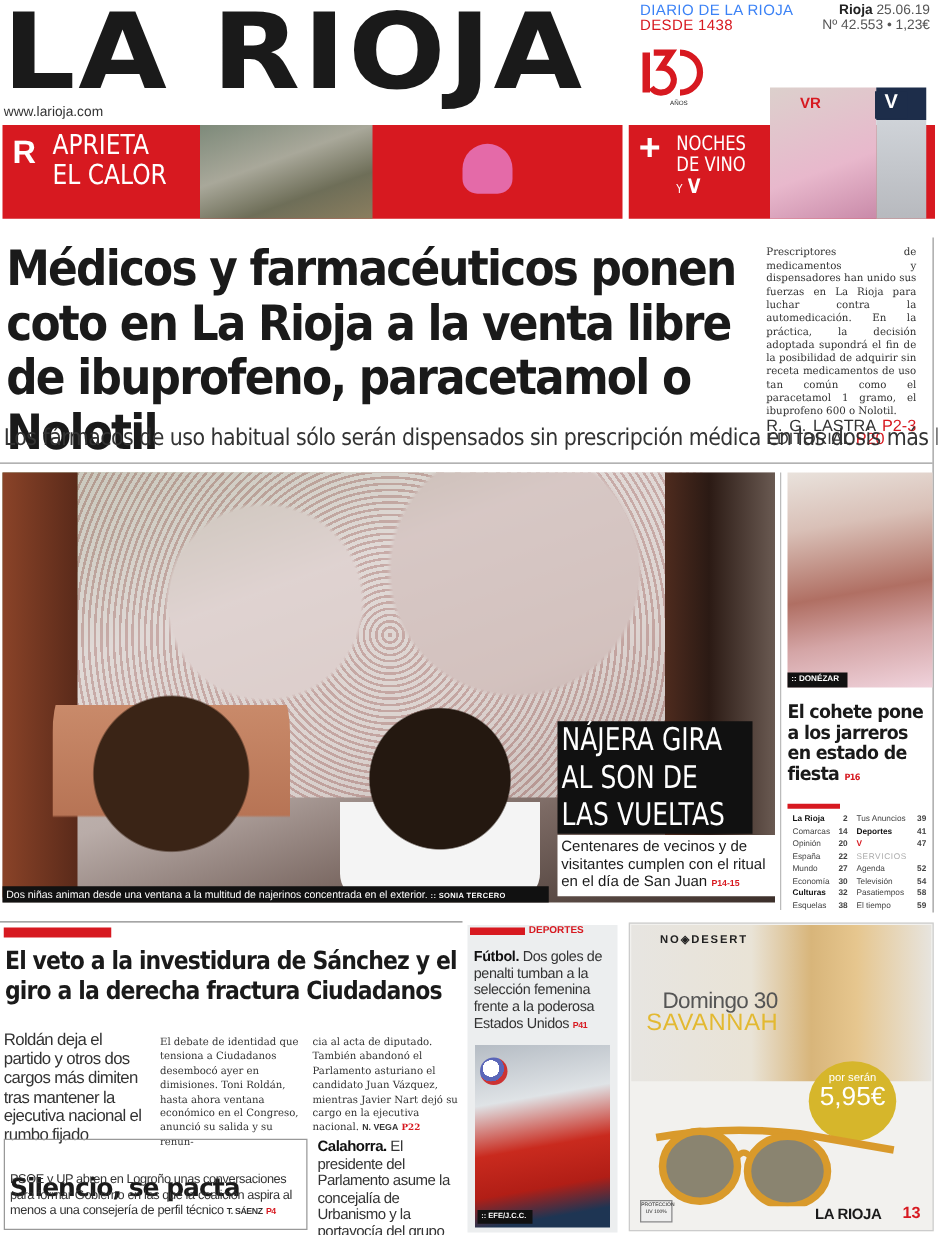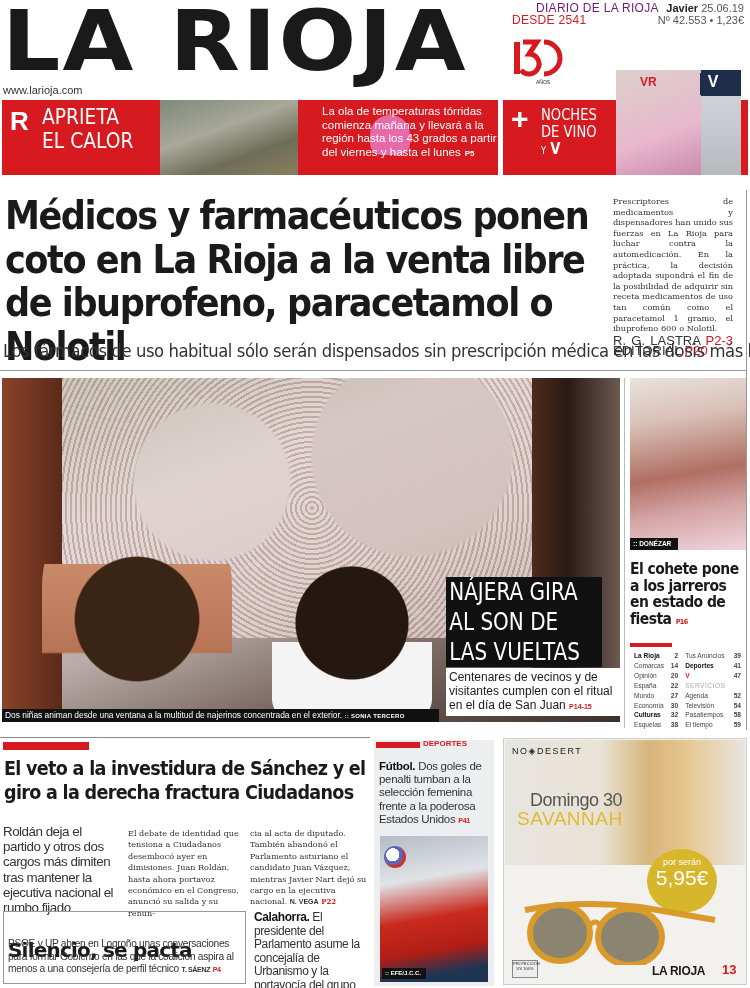--- a/index.html
+++ b/index.html
@@ -1,21 +1,21 @@
 <!DOCTYPE html>
 <html><head>
 <meta charset="utf-8">
 <style>
 *{box-sizing:border-box;margin:0;padding:0}
 body{width:750px;height:988px;background:#fff;font-family:"Liberation Sans",sans-serif;color:#1a1a1a;position:relative;overflow:hidden}
 .abs{position:absolute}
 .red{color:#d71920}
 .logo{left:2px;top:-8px;font-family:"DejaVu Sans",sans-serif;font-weight:bold;font-size:84px;letter-spacing:2px;color:#1a1a1a;transform:scaleX(1.09);transform-origin:left top;white-space:nowrap}
 .url{left:3px;top:84px;font-size:11px;color:#333}
-.diario{left:536px;top:2px;font-size:12px;line-height:12px;color:#701a75;letter-spacing:.3px}
+.diario{left:512px;top:2px;font-size:12px;line-height:12px;color:#3b82f6;letter-spacing:.3px}
 .desde{left:512px;top:14px;font-size:12px;line-height:12px;color:#d71920;letter-spacing:.3px}
 .date{right:6px;top:2px;font-size:11px;text-align:right;line-height:12px;color:#555}
 .date b{color:#222}
 .anniv{left:512px;top:38px;width:60px;height:50px}
 
 .promo1{left:2px;top:100px;width:496px;height:75px;background:#d71920;color:#fff}
 .promo1 .rbadge{left:8px;top:6px;font-size:26px;font-weight:bold}
 .promo1 .title{left:40px;top:5px;font-size:22px;line-height:24px;font-family:"DejaVu Sans",sans-serif;transform:scaleX(.85);transform-origin:left top}
 .promo1 .photo{left:158px;top:0;width:138px;height:75px;background:linear-gradient(160deg,#7d8a7a 0%,#a9a89a 40%,#6e6e58 70%,#8b7e5f 100%)}
 .promo1 .person{left:210px;top:15px;width:40px;height:40px;border-radius:50% 50% 30% 30%;background:#e46aa8}
@@ -76,63 +76,60 @@
 .dep-bar{left:376px;top:742px;width:44px;height:6px;background:#d71920}
 .dep-label{left:423px;top:739px;font-size:8px;font-weight:bold;color:#d71920}
 .dep-text{left:379px;top:760px;width:112px;font-size:11.5px;line-height:13.2px;color:#333;letter-spacing:-.3px}
 .dep-text b{color:#111}
 .dep-photo{left:380px;top:836px;width:108px;height:146px;background:linear-gradient(170deg,#b5bcc4 0%,#dfe3e6 30%,#c92a1e 55%,#b11e16 75%,#1e3553 90%)}
 .ball{left:384px;top:846px;width:22px;height:22px;border-radius:50%;background:radial-gradient(circle at 40% 40%,#fff 0 35%,#5a66b8 36% 55%,#c33 56%)}
 .dep-credit{left:382px;top:968px;width:44px;height:11px;background:#111;color:#fff;font-size:6px;font-weight:bold;line-height:11px;padding-left:3px}
 
 .ad{left:503px;top:738px;width:244px;height:247px;background:#f2f1ee;border:1px solid #ccc}
 .ad-bg{left:505px;top:740px;width:240px;height:125px;background:linear-gradient(90deg,#e7e5e1 0%,#e9e3d6 40%,#d8b57a 60%,#e6c68e 75%,#e7e4de 100%)}
-.nodesert{left:512px;top:746px;font-size:9px;font-weight:normal;letter-spacing:1.5px;color:#222}
+.nodesert{left:528px;top:746px;font-size:9px;font-weight:bold;letter-spacing:1.5px;color:#222}
 .domingo{left:530px;top:790px;font-size:18px;color:#555;letter-spacing:-.5px}
 .savannah{left:517px;top:808px;font-size:19px;color:#e3b931;letter-spacing:.5px}
 .price{left:647px;top:849px;width:70px;height:64px;border-radius:50%;background:#d6b62b;color:#fff;text-align:center}
 .price .por{font-size:9px;margin-top:8px}
 .price .val{font-size:21px;font-weight:normal;line-height:22px}
 .glasses{left:520px;top:895px;width:200px;height:70px}
 .ad-logo{left:652px;top:964px;font-size:12px;font-weight:bold;letter-spacing:-.3px;color:#1a1a1a}
 .ad-logo-mark{left:722px;top:962px;font-size:13px;font-weight:bold;color:#d71920}
 .cert{left:512px;top:960px;width:26px;height:18px;border:1px solid #888;background:#eee;font-size:4px;text-align:center}
 </style>
 </head>
 <body>
 
 <div class="abs logo">LA RIOJA</div>
 <div class="abs url">www.larioja.com</div>
 <div class="abs diario">DIARIO DE LA RIOJA</div>
-<div class="abs desde">DESDE 2541</div>
+<div class="abs desde">DESDE 1438</div>
 <div class="abs date">
-  <div><b>Javier</b> <span>25.06.19</span></div>
+  <div><b>Rioja</b> <span>25.06.19</span></div>
   <div>Nº 42.553 • 1,23€</div>
 </div>
 <div class="abs anniv">
   <svg width="60" height="50" viewBox="0 0 60 50">
     <rect x="2" y="4" width="6" height="32" fill="#d71920"></rect>
     <path d="M11 4 h14 l-8 12 a10 10 0 1 1 -8 16" fill="none" stroke="#d71920" stroke-width="5"></path>
     <path d="M32 4 a16 16 0 0 1 0 32" fill="none" stroke="#d71920" stroke-width="5"></path>
     <text x="24" y="46" font-size="5" font-family="Liberation Sans, sans-serif" fill="#222">AÑOS</text>
   </svg>
 </div>
 
 <div class="abs promo1">
   <div class="abs rbadge">R</div>
   <div class="abs title">
     <div>APRIETA</div>
     <div>EL CALOR</div>
   </div>
   <div class="abs photo">
     <div class="abs person"></div>
   </div>
-  <div class="abs text">
-    <span>La ola de temperaturas tórridas comienza mañana y llevará a la región hasta los 43 grados a partir del viernes y hasta el lunes</span><span class="tag">P5</span>
-  </div>
 </div>
 
 <div class="abs promo2">
   <div class="abs plus">+</div>
   <div class="abs title">
     <div>NOCHES</div>
     <div>DE VINO</div>
     <div><span style="font-size:10px">Y</span> <span style="font-weight:bold">V</span></div>
   </div>
   <div class="abs photo"></div>
@@ -224,21 +221,21 @@
         <td style="padding-left: 2px;">El tiempo</td>
         <td class="n">59</td>
       </tr>
     </tbody>
 </table>
 
 <div class="abs toprule"></div>
 <div class="abs redbar"></div>
 <h2 class="abs ciud-title">El veto a la investidura de Sánchez y el giro a la derecha fractura Ciudadanos</h2>
 <div class="abs ciud-lead">Roldán deja el partido y otros dos cargos más dimiten tras mantener la ejecutiva nacional el rumbo fijado</div>
-<div class="abs ciud-body1">El debate de identidad que tensiona a Ciudadanos desembocó ayer en dimisiones. Juan Roldán, hasta ahora portavoz económico en el Congreso, anunció su salida y su renun-</div>
+<div class="abs ciud-body1">El debate de identidad que tensiona a Ciudadanos desembocó ayer en dimisiones. Toni Roldán, hasta ahora ventana económico en el Congreso, anunció su salida y su renun-</div>
 <div class="abs ciud-body2">
   <span>cia al acta de diputado. También abandonó el Parlamento asturiano el candidato Juan Vázquez, mientras Javier Nart dejó su cargo en la ejecutiva nacional.</span> <b style="font-family:'Liberation Sans',sans-serif;font-size:7px">N. VEGA</b> <span class="pred">P22</span>
 </div>
 
 <div class="abs silencio"></div>
 <h3 class="abs sil-title">Silencio, se pacta</h3>
 <div class="abs sil-body">
   <span>PSOE y UP abren en Logroño unas conversaciones para formar Gobierno en las que la coalición aspira al menos a una consejería de perfil técnico</span> <b style="font-size:7px">T. SÁENZ</b> <span class="pred">P4</span>
 </div>
 

